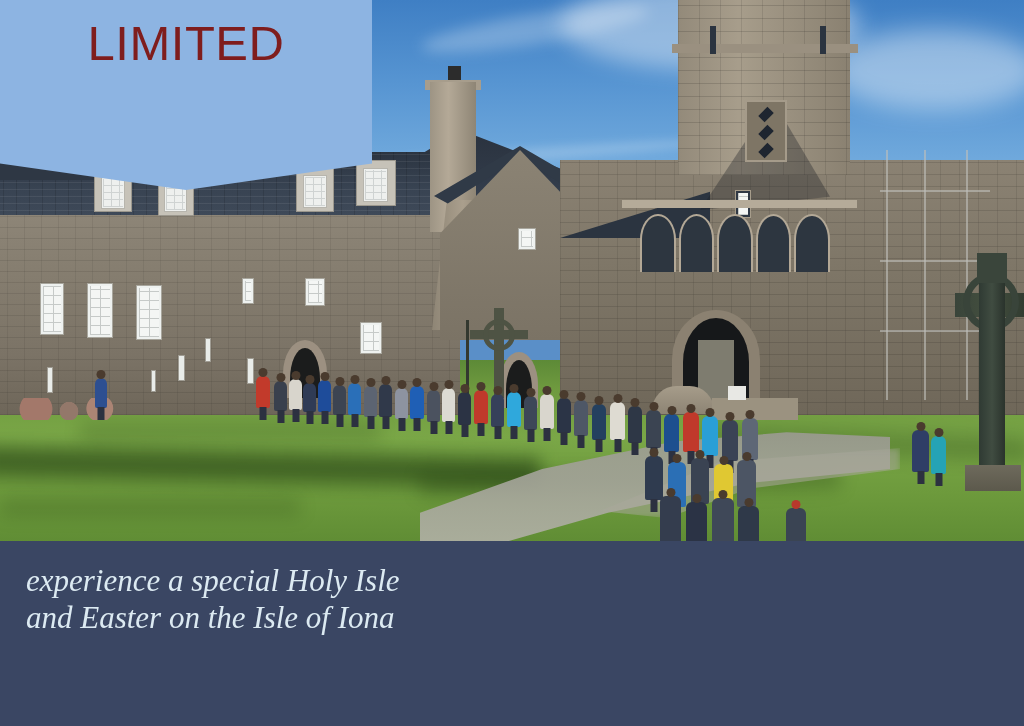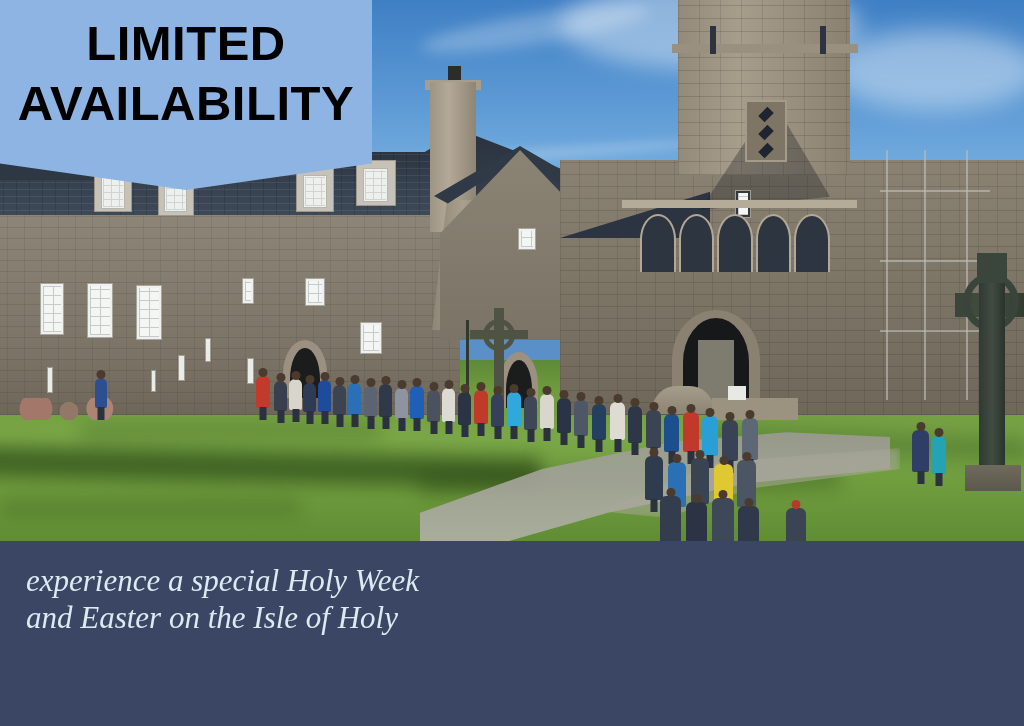--- a/index.html
+++ b/index.html
@@ -180,21 +180,21 @@
   
   .badge{
     position:absolute;left:0;top:0;width:372px;height:190px;
     background:#8db4e2;
     clip-path:polygon(0% 0%, 100% 0%, 100% 86%, 50% 100%, 0% 86%);
     display:flex;flex-direction:column;align-items:center;justify-content:flex-start;
     padding-top:14px;
   }
   .badge-line{
     font-family:"Liberation Sans", sans-serif;
-    font-weight:bold;color:#000000;
+    font-weight:normal;color:#7f1d1d;
     font-size:49px;line-height:1.22;letter-spacing:.5px;
     text-align:center;white-space:nowrap;
   }
 
   
   .banner{
     position:absolute;left:0;top:541px;width:1024px;height:185px;
     background:#3a4663;
     display:flex;align-items:flex-start;justify-content:space-between;
   }
@@ -508,25 +508,24 @@
         <span class="legs"></span>
       </div>
     <div class="person" style="left:931px;top:436px;width:15px;height:38px;background:#25a3b5;">
         <span class="head"></span>
         <span class="legs"></span>
       </div>
   </div>
 
   <div class="badge">
     <div class="badge-line">LIMITED</div>
-    <div class="badge-line">AVAILABILITY</div>
   </div>
 
   <div class="banner">
     <div class="banner-left">
-      <p class="subline">experience a special Holy Week</p>
-      <p class="subline">and Easter on the Isle of Holy</p>
+      <p class="subline">experience a special Holy Isle</p>
+      <p class="subline">and Easter on the Isle of Iona</p>
     </div>
     <div class="banner-right">
     </div>
   </div>
 
 </div>
 
 </body></html>

